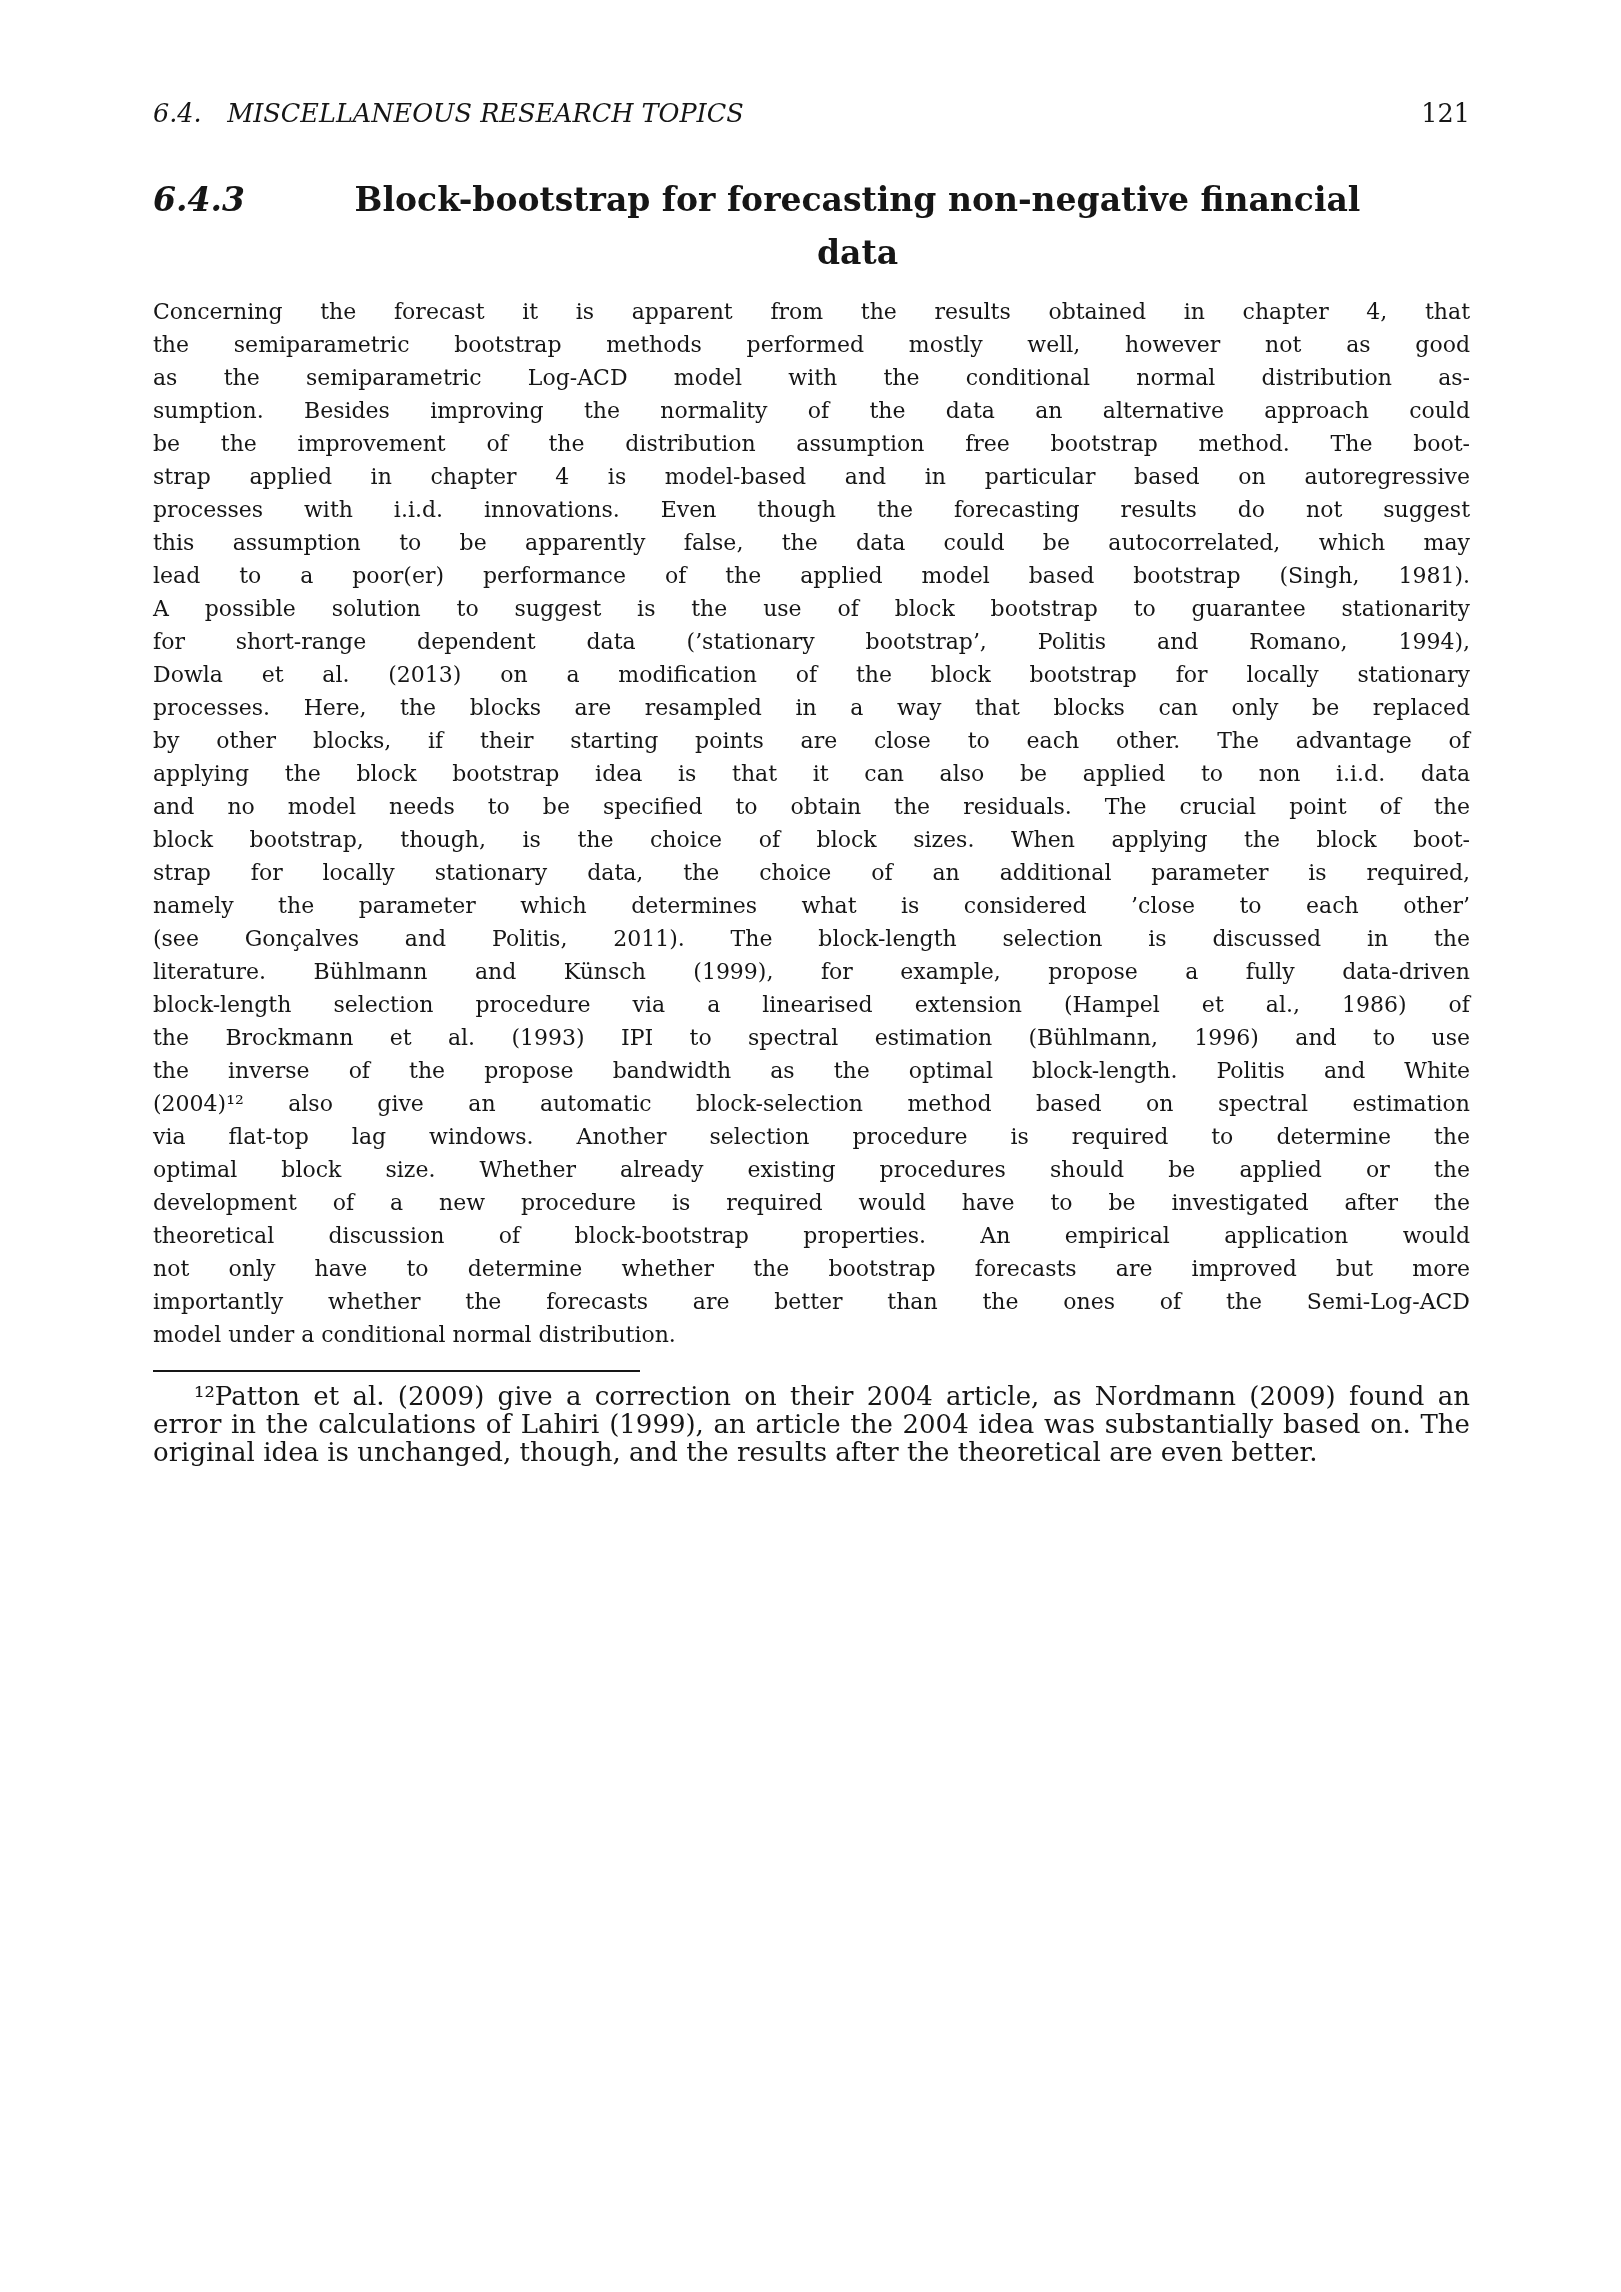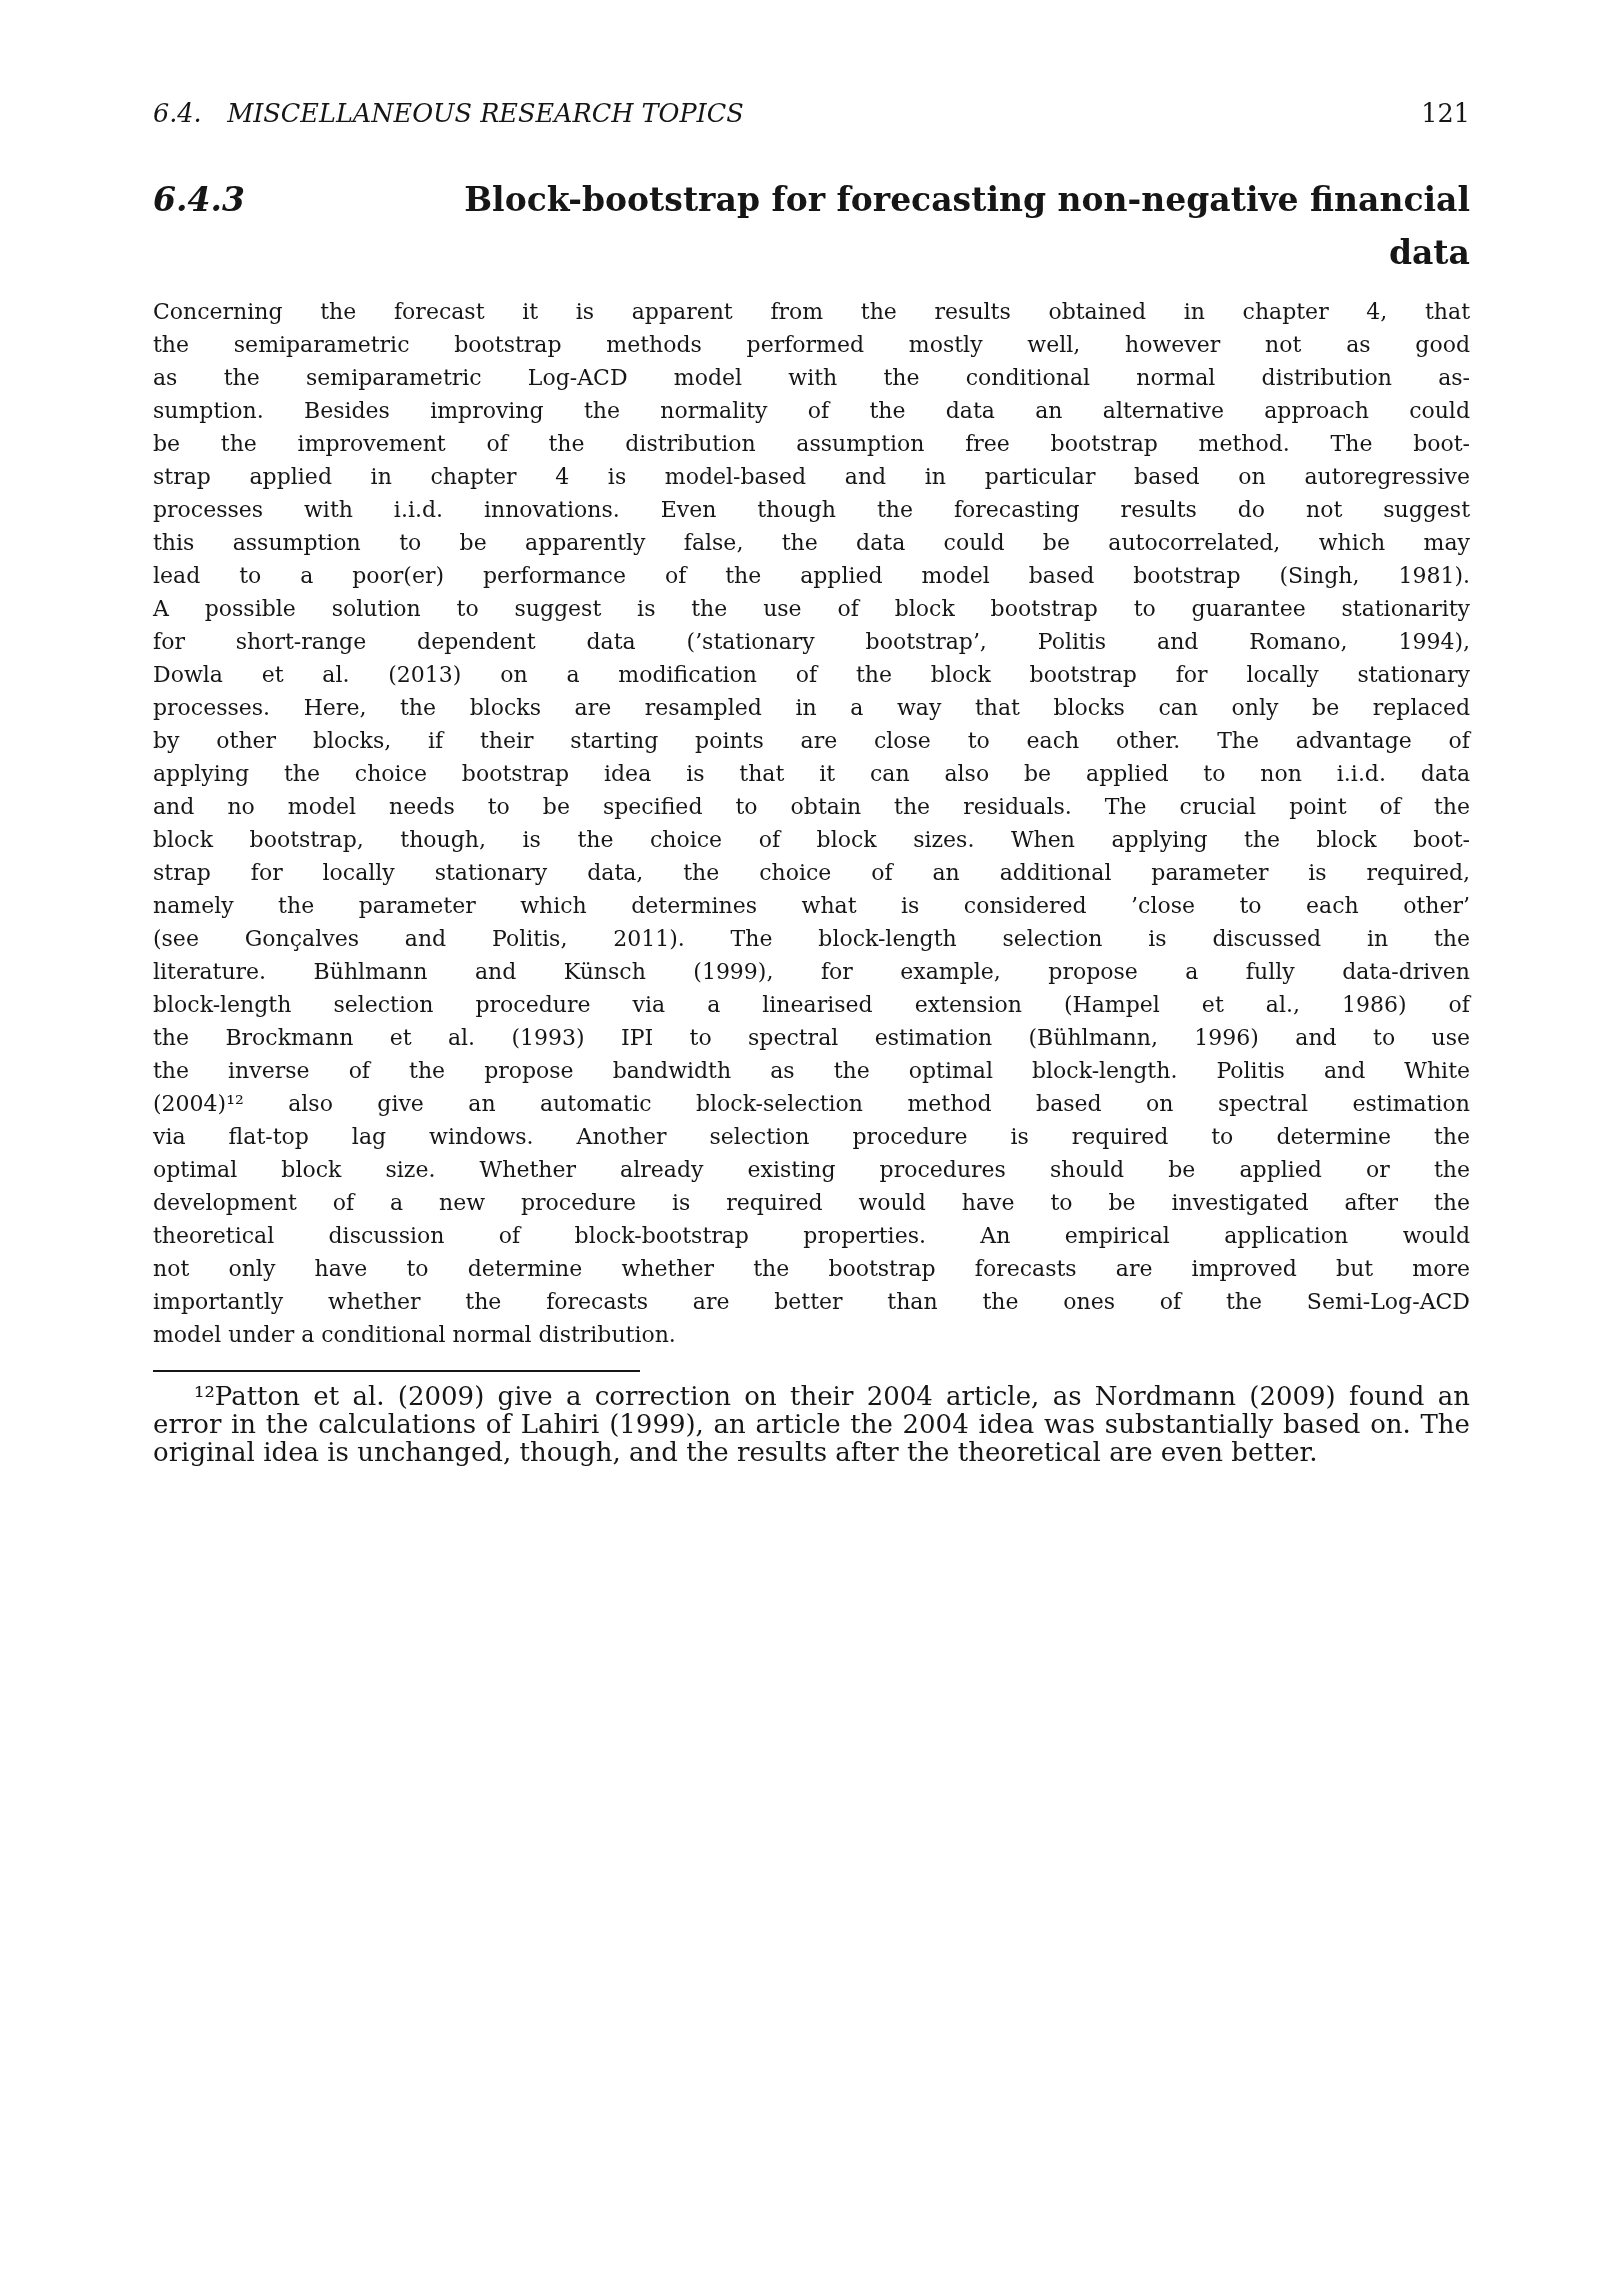--- a/index.html
+++ b/index.html
@@ -38,21 +38,21 @@
   }
   .sec-num {
     flex: none;
     width: 92px;
     line-height: 53px;
     font-style: italic;
   }
   .sec-title { flex: 1; }
   .sec-title .line {
     line-height: 53px;
-    text-align: right;
+    text-align: center;
     white-space: nowrap;
   }
   
   .body-text {
     margin-top: 15.7px;
     font-size: 22px;
   }
   .body-text .line {
     line-height: 33px;
     text-align: justify;
@@ -112,21 +112,21 @@
       <div class="line">be the improvement of the distribution assumption free bootstrap method. The boot-</div>
       <div class="line">strap applied in chapter 4 is model-based and in particular based on autoregressive</div>
       <div class="line">processes with i.i.d. innovations. Even though the forecasting results do not suggest</div>
       <div class="line">this assumption to be apparently false, the data could be autocorrelated, which may</div>
       <div class="line">lead to a poor(er) performance of the applied model based bootstrap (Singh, 1981).</div>
       <div class="line">A possible solution to suggest is the use of block bootstrap to guarantee stationarity</div>
       <div class="line">for short-range dependent data (’stationary bootstrap’, Politis and Romano, 1994),</div>
       <div class="line">Dowla et al. (2013) on a modification of the block bootstrap for locally stationary</div>
       <div class="line">processes. Here, the blocks are resampled in a way that blocks can only be replaced</div>
       <div class="line">by other blocks, if their starting points are close to each other. The advantage of</div>
-      <div class="line">applying the choice bootstrap idea is that it can also be applied to non i.i.d. data</div>
+      <div class="line">applying the block bootstrap idea is that it can also be applied to non i.i.d. data</div>
       <div class="line">and no model needs to be specified to obtain the residuals. The crucial point of the</div>
       <div class="line">block bootstrap, though, is the choice of block sizes. When applying the block boot-</div>
       <div class="line">strap for locally stationary data, the choice of an additional parameter is required,</div>
       <div class="line">namely the parameter which determines what is considered ’close to each other’</div>
       <div class="line">(see Gonçalves and Politis, 2011). The block-length selection is discussed in the</div>
       <div class="line">literature. Bühlmann and Künsch (1999), for example, propose a fully data-driven</div>
       <div class="line">block-length selection procedure via a linearised extension (Hampel et al., 1986) of</div>
       <div class="line">the Brockmann et al. (1993) IPI to spectral estimation (Bühlmann, 1996) and to use</div>
       <div class="line">the inverse of the propose bandwidth as the optimal block-length. Politis and White</div>
       <div class="line">(2004)¹² also give an automatic block-selection method based on spectral estimation</div>

